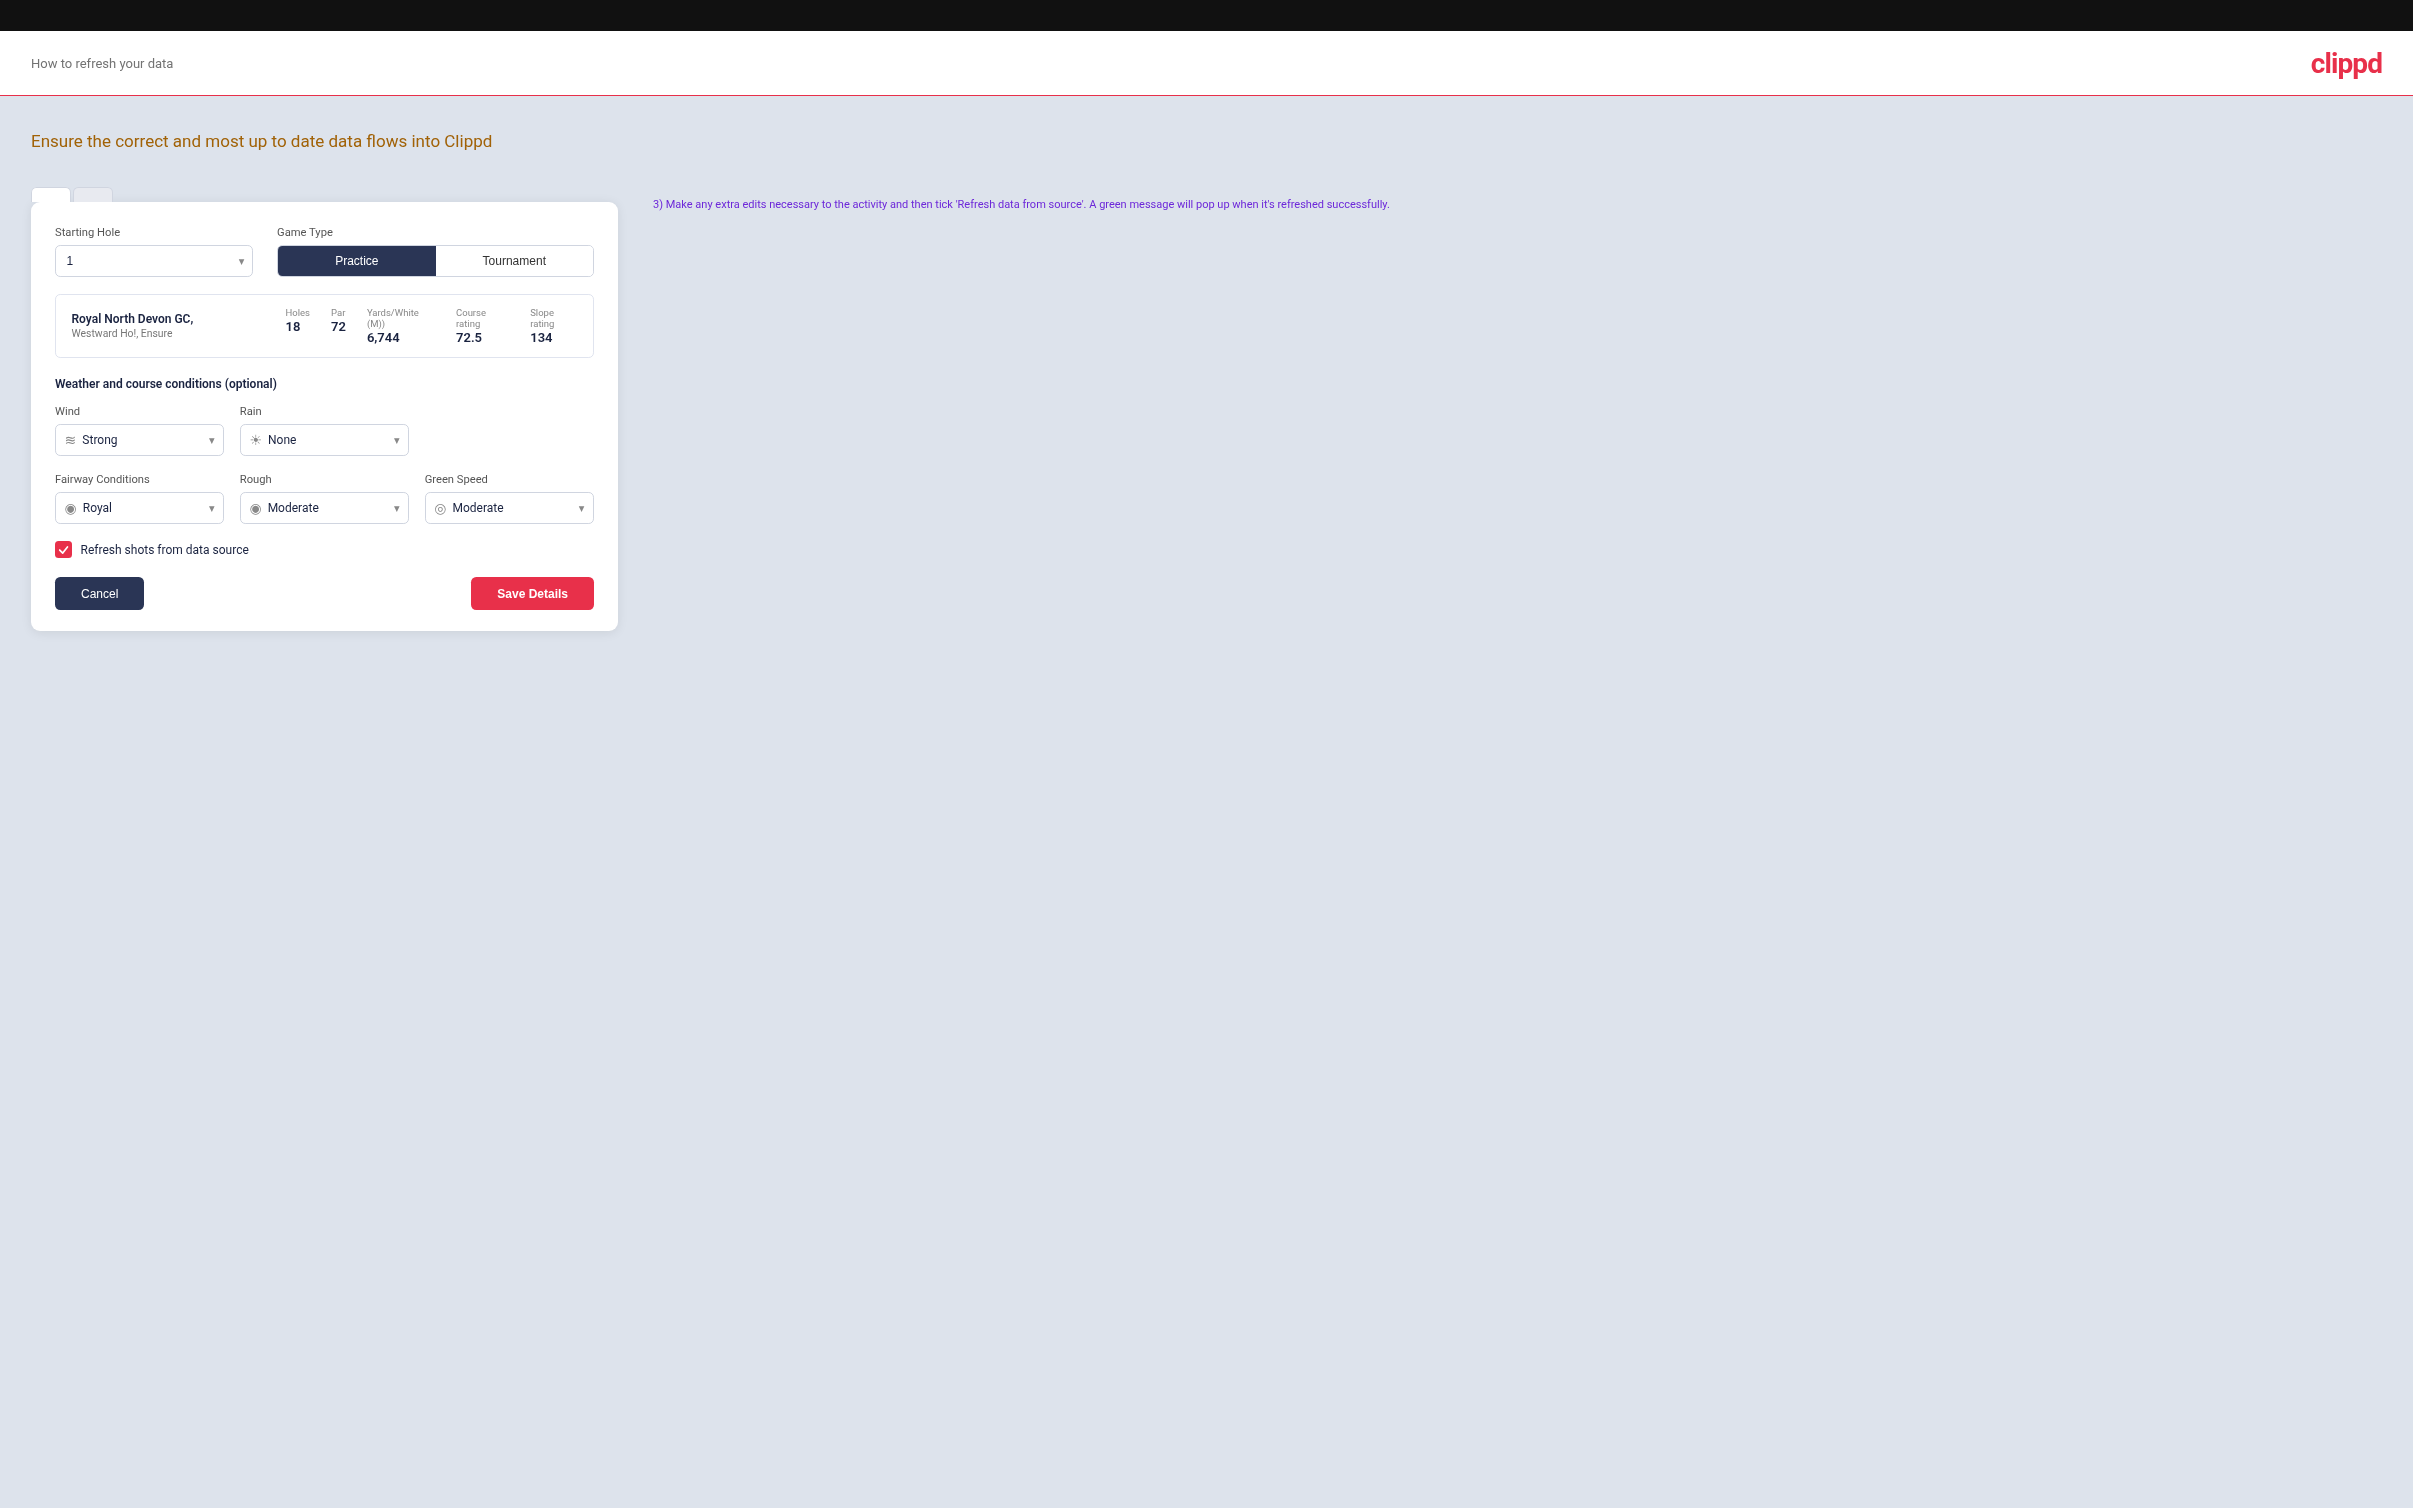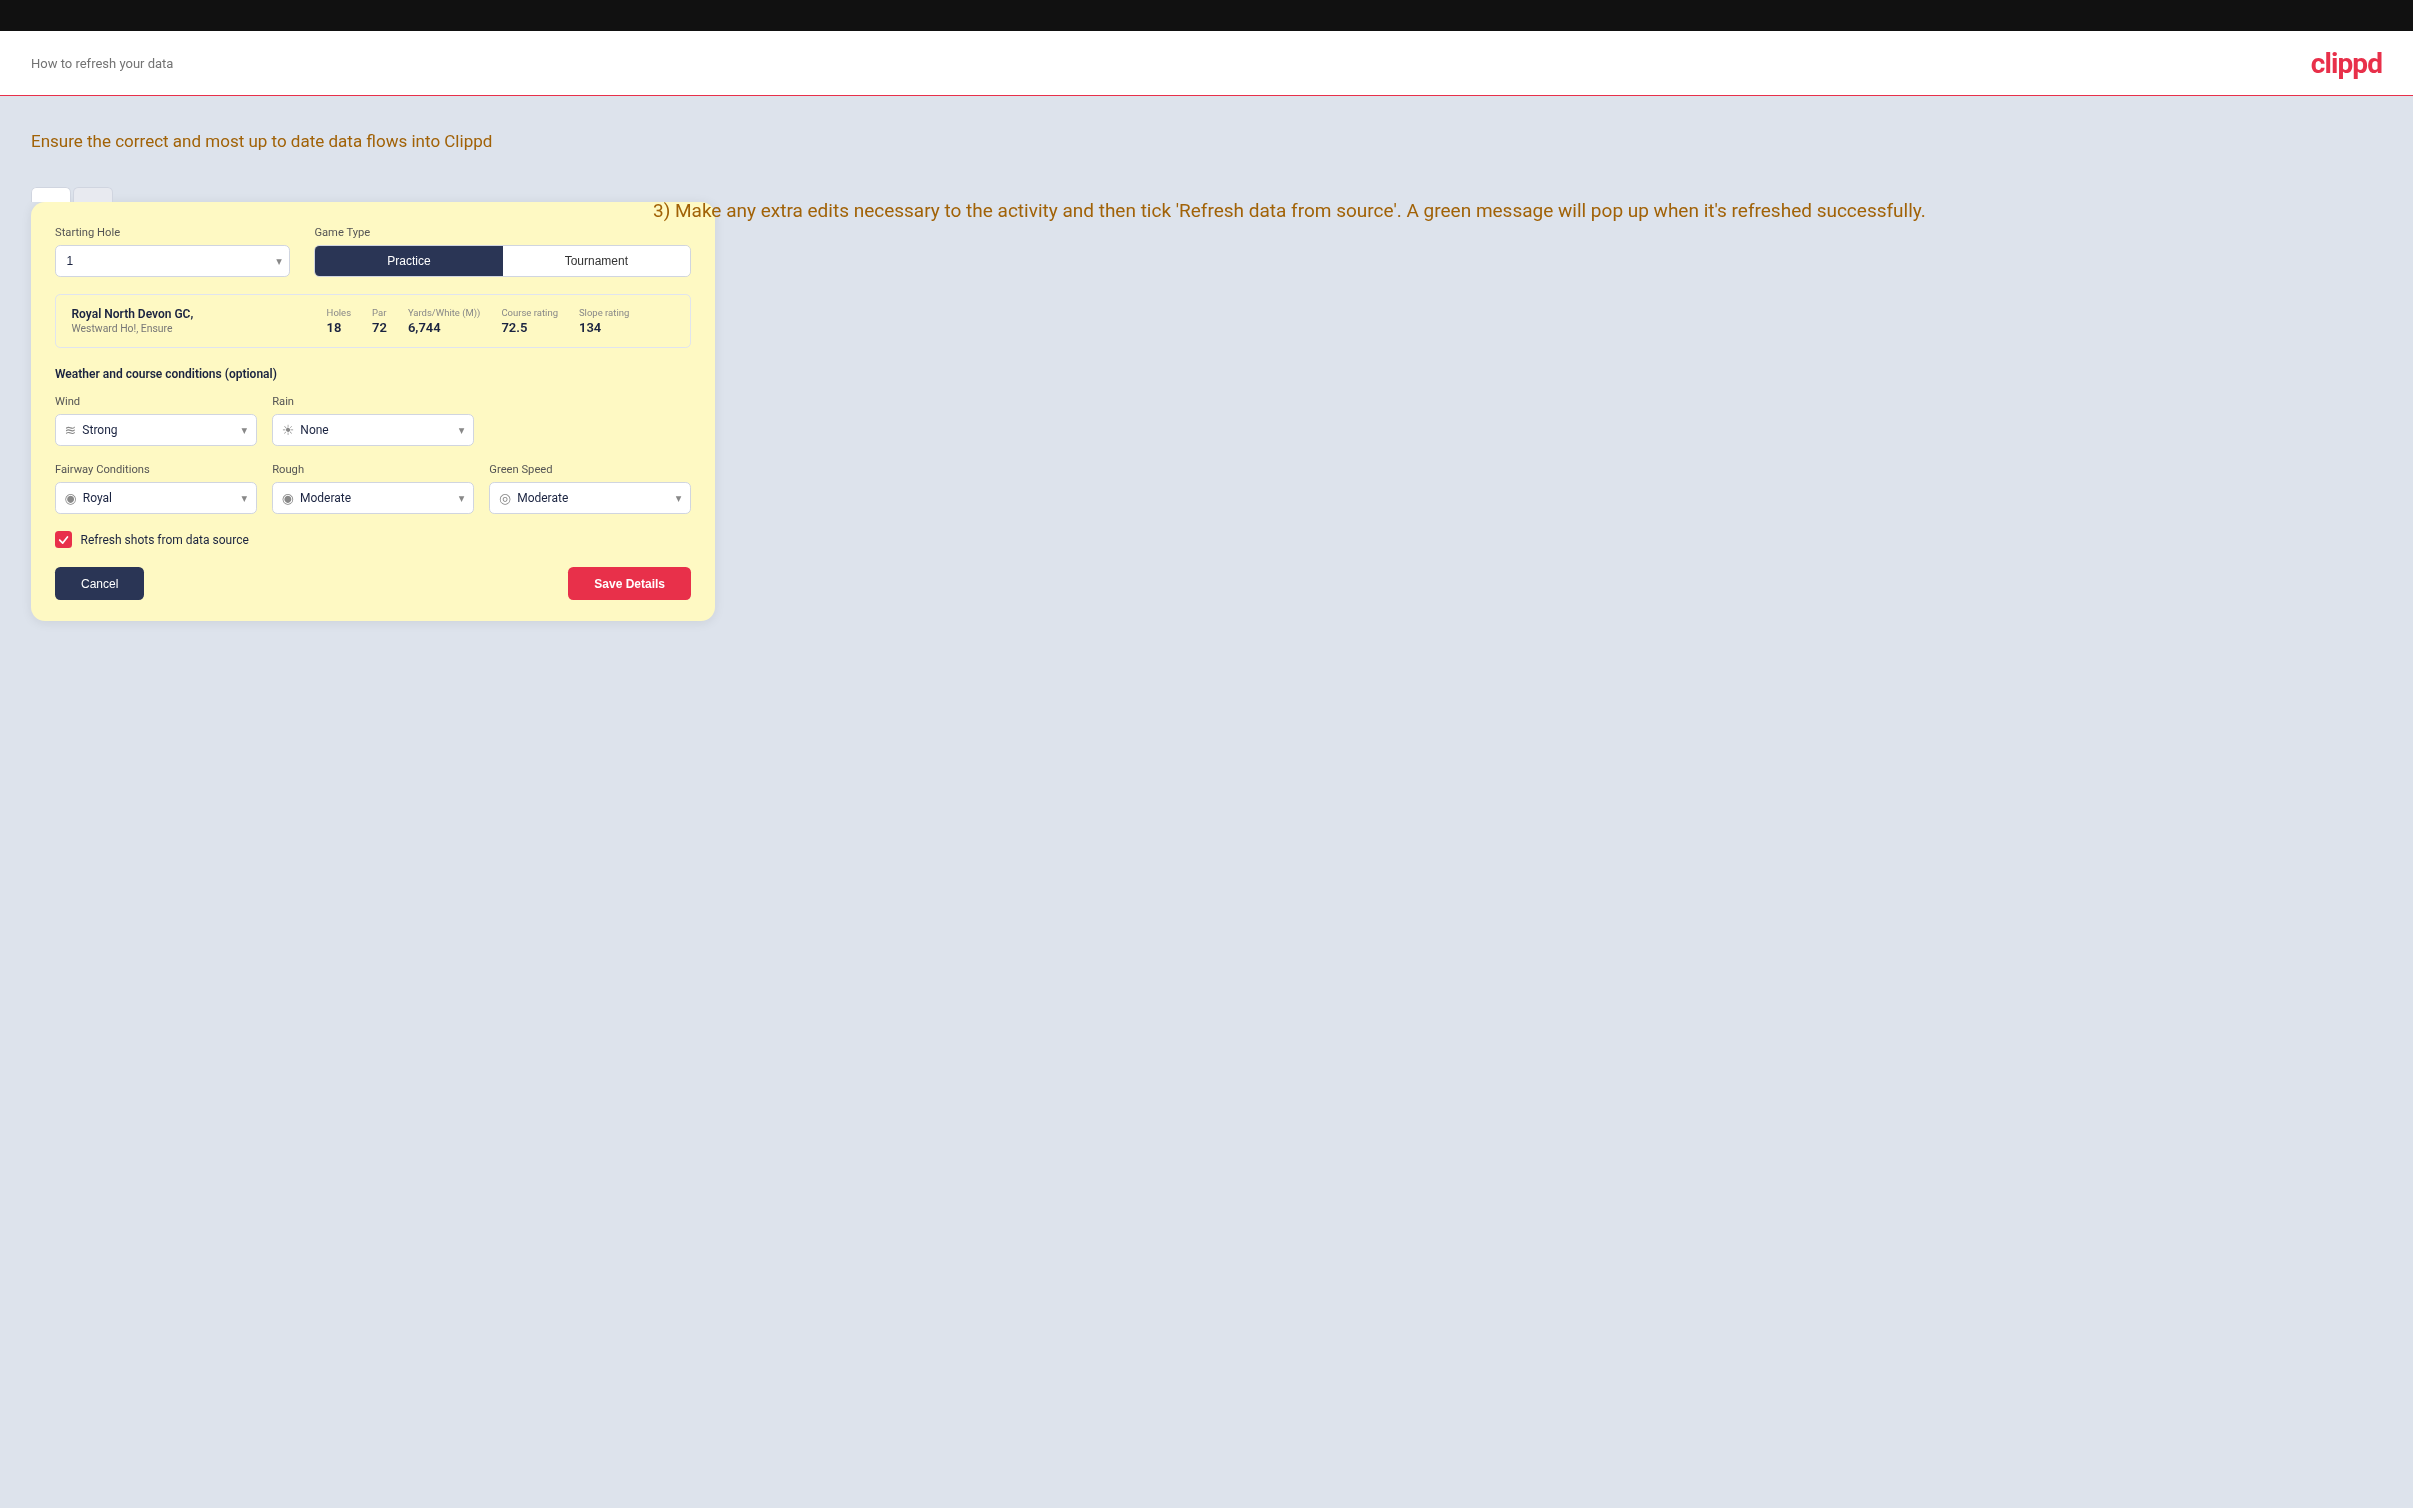--- a/index.html
+++ b/index.html
@@ -45,24 +45,24 @@
       font-size: 17px;
       color: #a16207;
       margin-bottom: 36px;
     }
     .content-area {
       display: flex;
       gap: 35px;
       align-items: flex-start;
     }
     .form-panel {
-      background: #fef9c3;
-      border-radius: 14px;
+      background: #ffffff;
+      border-radius: 9px;
       padding: 24px 24px 21px 24px;
-      width: 684px;
+      width: 587px;
       min-width: 535px;
       box-shadow: 0 1.7px 10.4px rgba(0,0,0,0.08);
     }
     .form-row {
       display: flex;
       gap: 24px;
       margin-bottom: 17px;
     }
     .form-group {
       display: flex;
@@ -252,22 +252,22 @@
       padding: 9.5px 26px;
       font-size: 12px;
       font-weight: 600;
       cursor: pointer;
     }
     .side-instruction {
       flex: 1;
       padding-top: 8.6px;
     }
     .instruction-text {
-      font-size: 19px;
-      color: #a16207;
+      font-size: 11px;
+      color: #6d28d9;
       line-height: 1.55;
     }
     .partial-tabs {
       display: flex;
       gap: 0;
       margin-bottom: 0;
       border-radius: 5.2px 5.2px 0 0;
       overflow: hidden;
       width: fit-content;
     }

